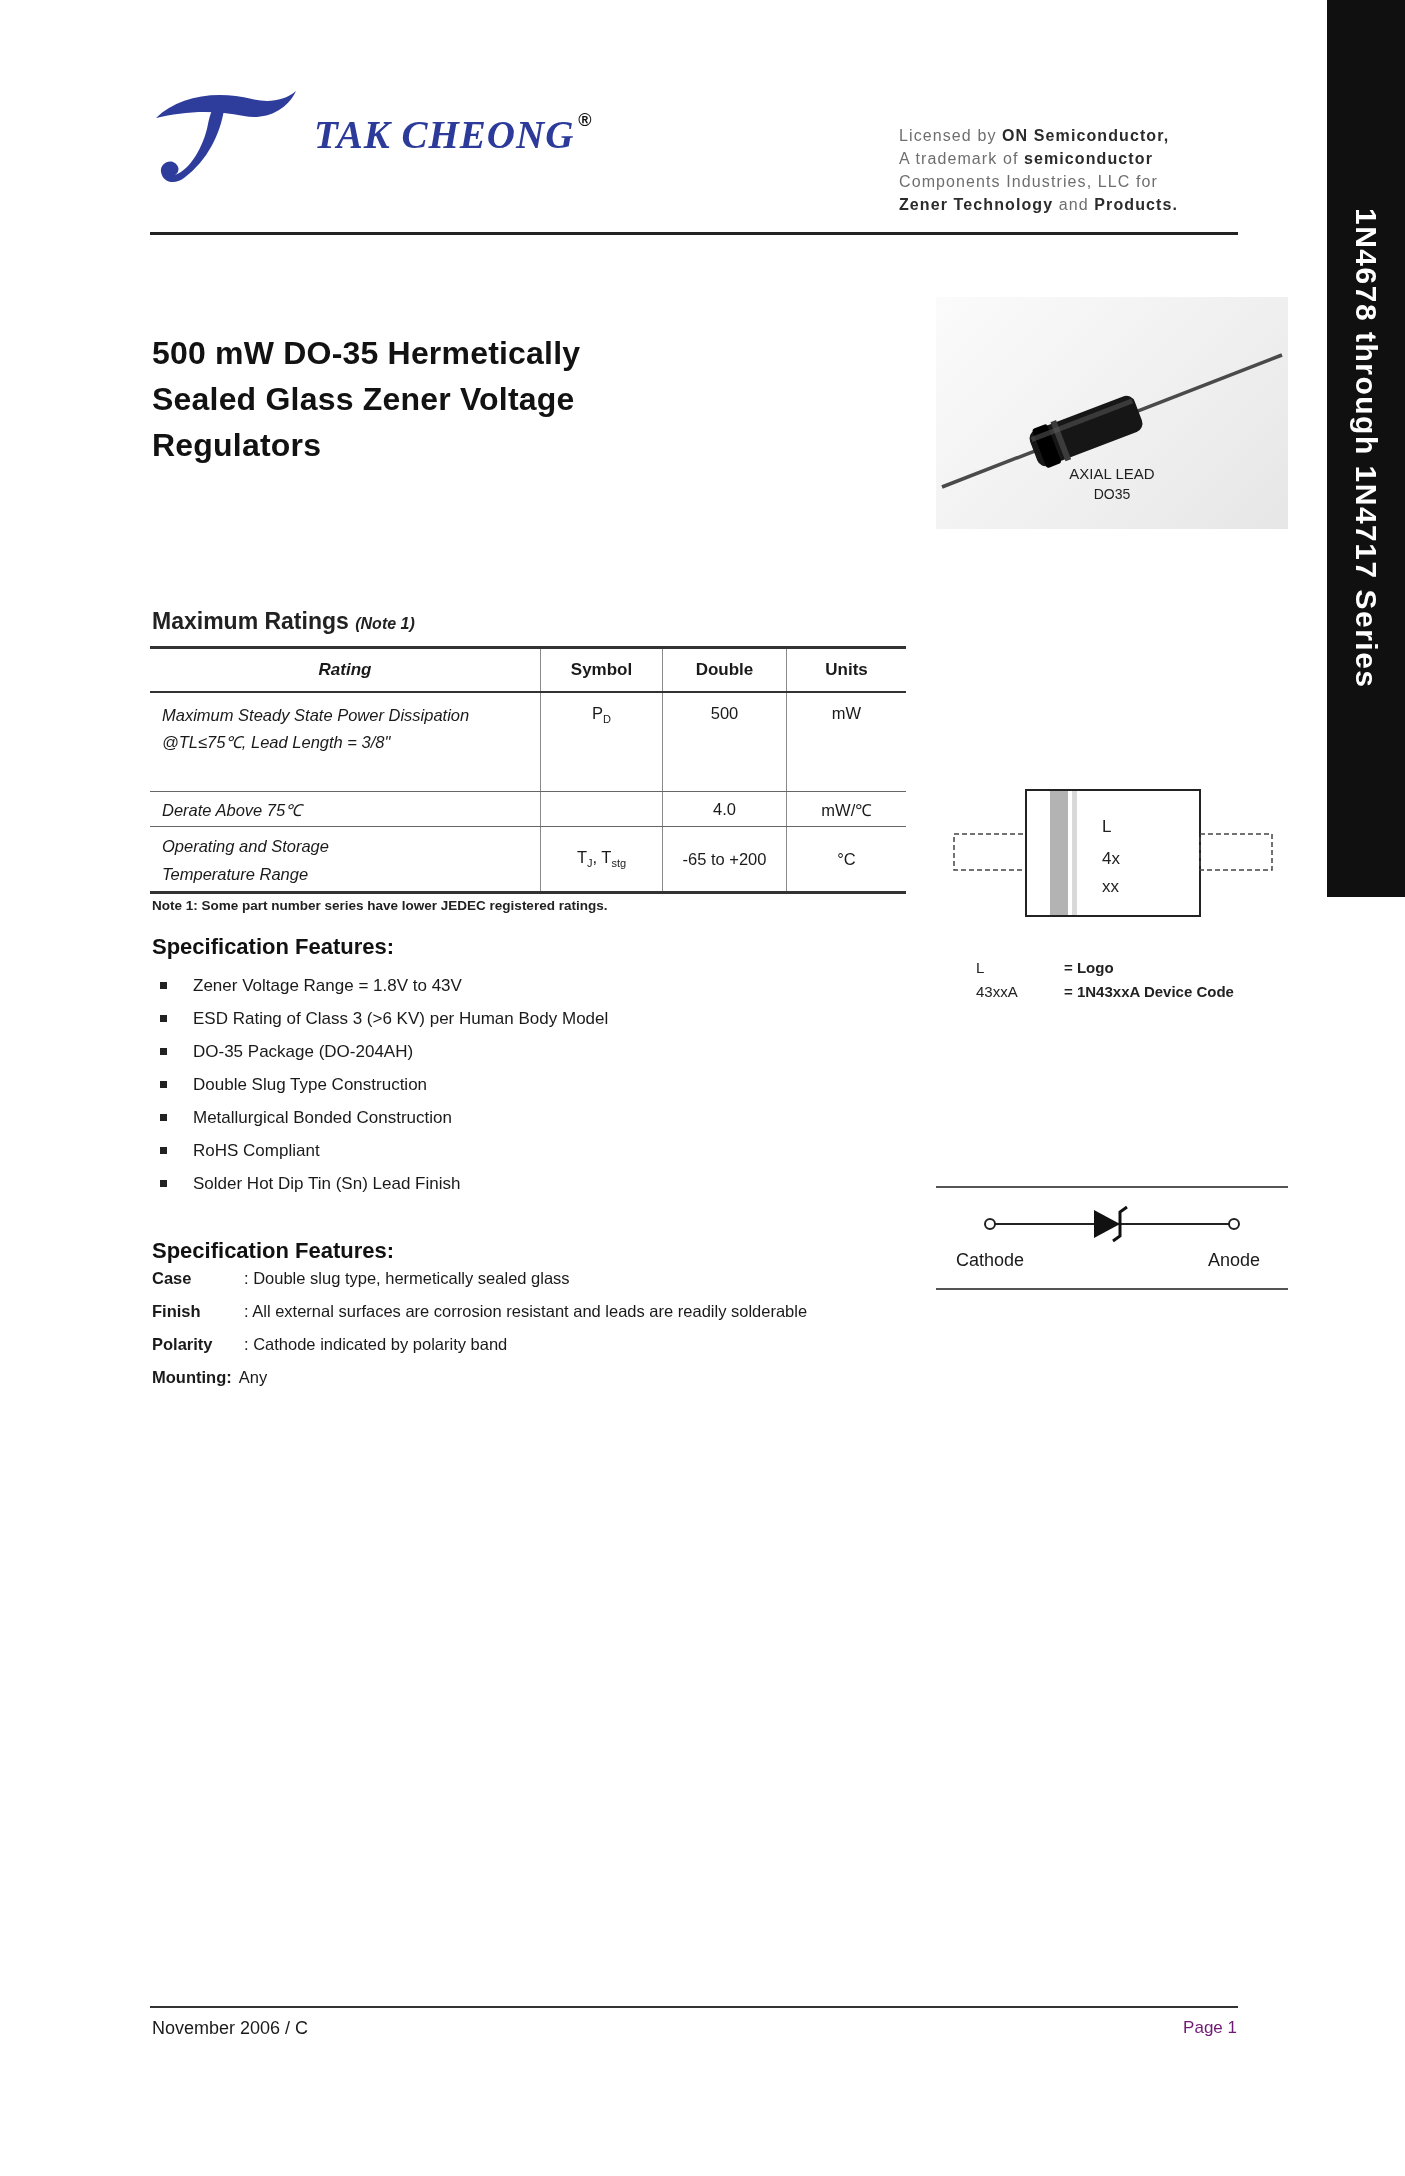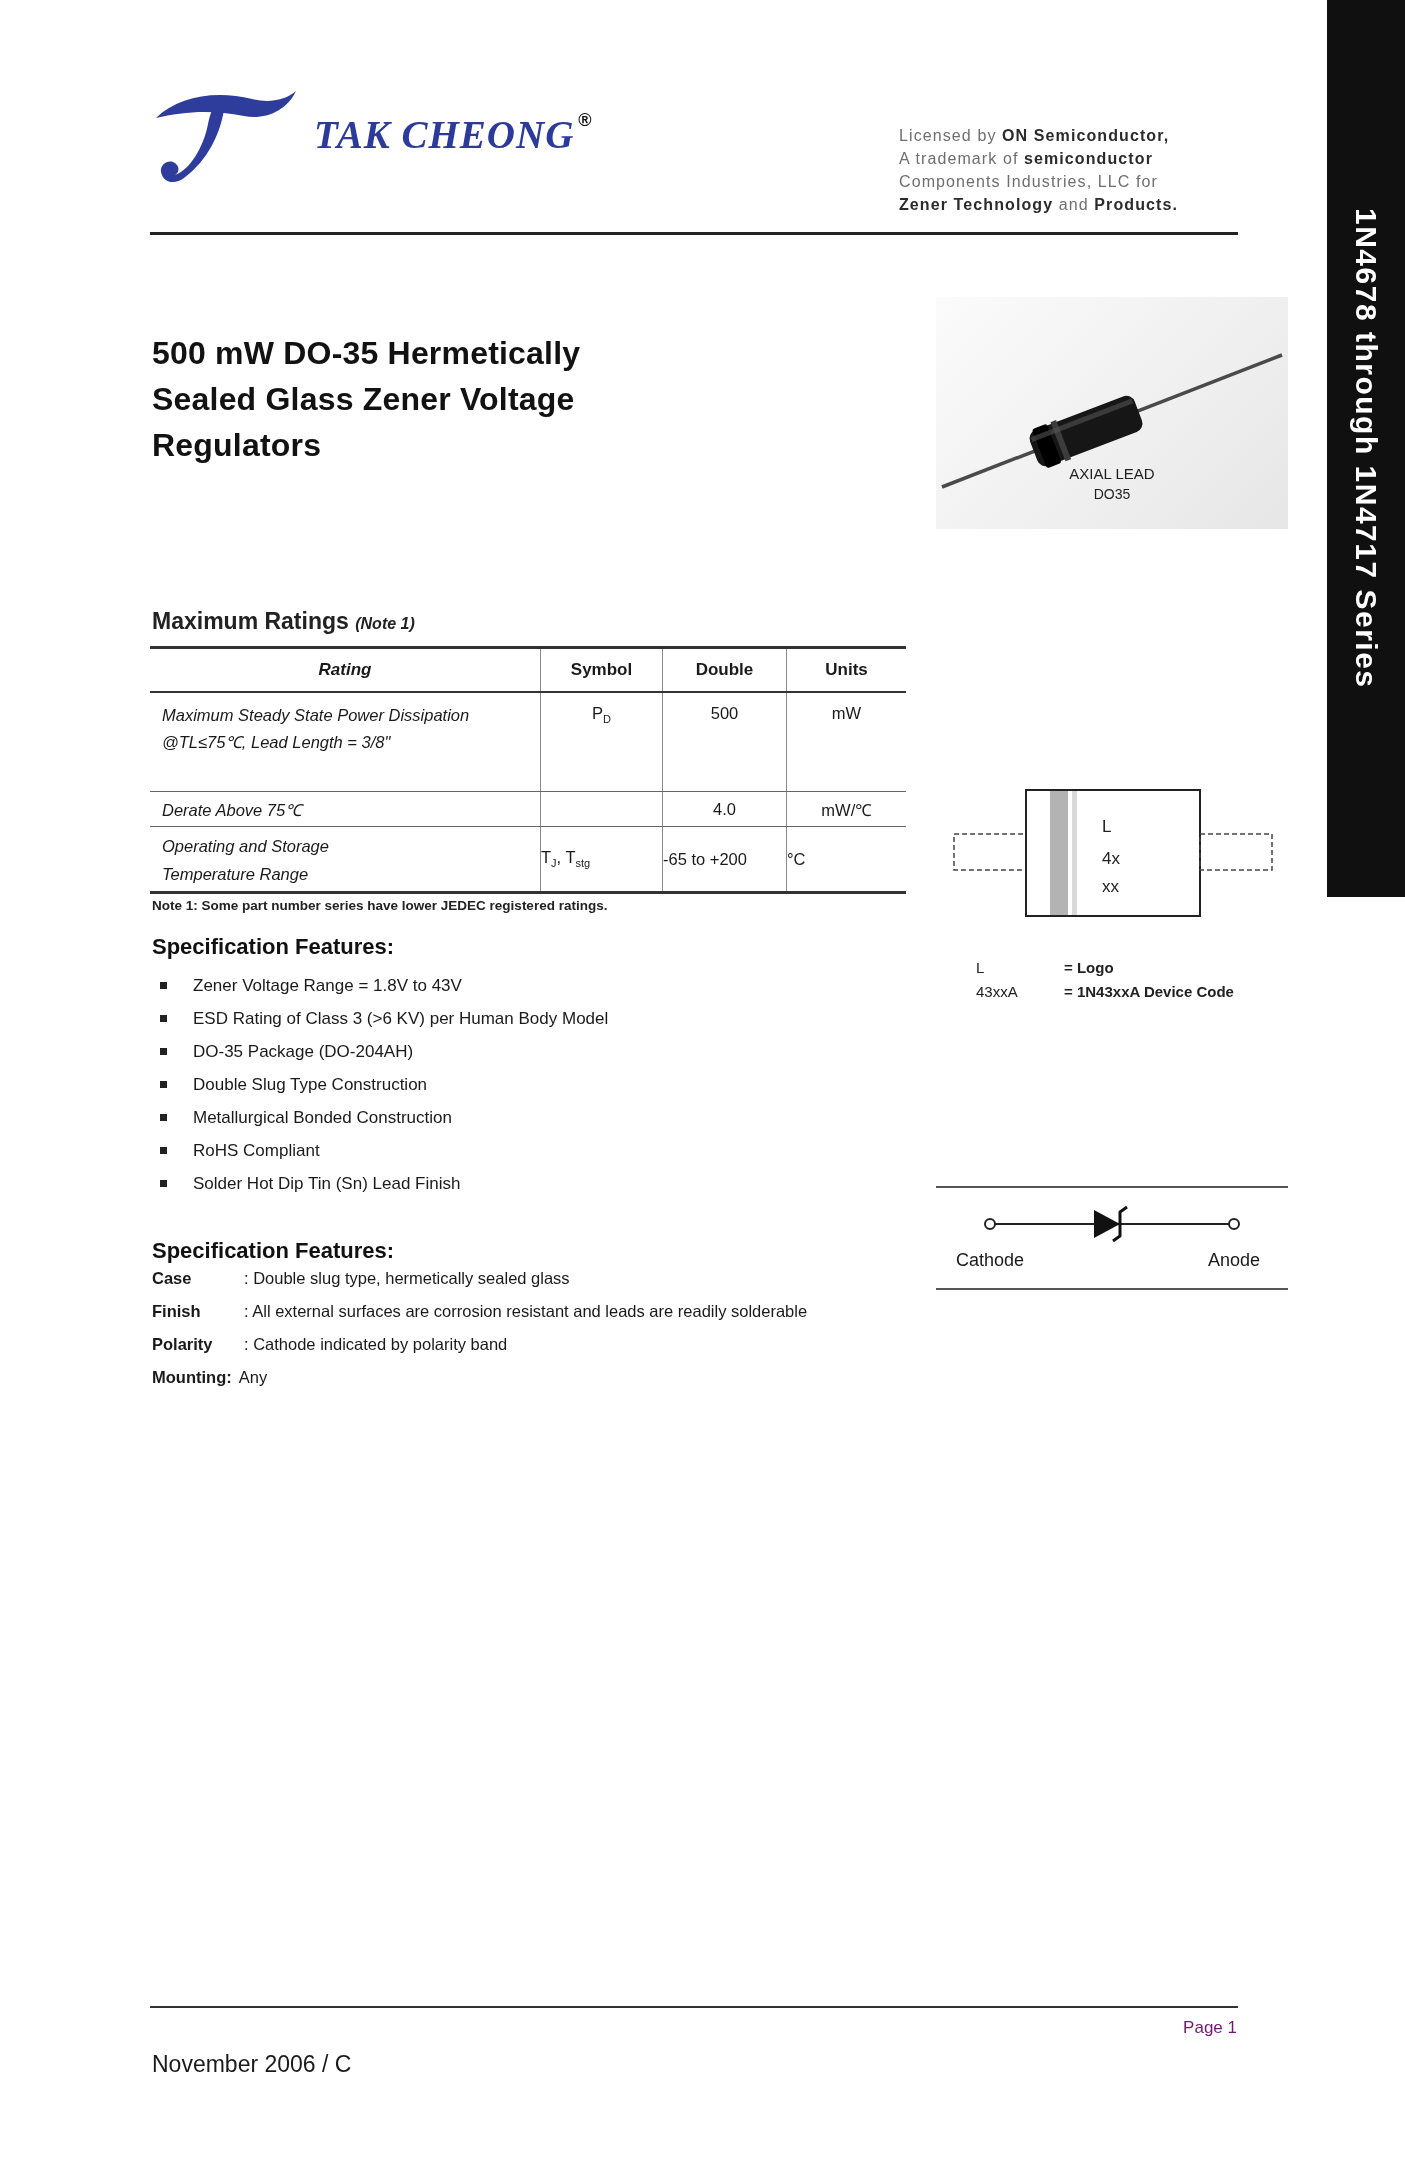--- a/index.html
+++ b/index.html
@@ -86,21 +86,21 @@
   .thead .td { display:flex; align-items:center; justify-content:center; }
   .row1 { height:98px; }
   .row1 .c1 { padding:9px 8px 0 12px; line-height:27px; }
   .row1 .c2,.row1 .c3,.row1 .c4 { padding-top:11px; }
   .rowline { height:1px; background:#666; }
   .row2 { height:34px; }
   .row2 .c1 { padding-left:12px; display:flex; align-items:center; }
   .row2 .c2,.row2 .c3,.row2 .c4 { display:flex; align-items:center; justify-content:center; }
   .row3 { height:64px; }
   .row3 .c1 { padding-left:12px; line-height:28px; padding-top:5px; }
-  .row3 .c2,.row3 .c3,.row3 .c4 { display:flex; align-items:center; justify-content:flex-start; }
+  .row3 .c2,.row3 .c3,.row3 .c4 { display:flex; align-items:center; justify-content:center; }
   sub { font-size:11px; }
   .table-note { position:absolute; left:152px; top:898px; font-size:13.5px; font-weight:bold; color:#222; }
 
   
   .pkg-outline { position:absolute; left:950px; top:788px; }
   .pkg-legend { position:absolute; left:976px; top:956px; font-size:15px; line-height:24px; color:#222; }
   .pkg-legend .lrow { display:flex; }
   .pkg-legend .term { width:88px; }
   .pkg-legend .def { font-weight:bold; }
 
@@ -122,21 +122,21 @@
 
   
   .spec2 { position:absolute; left:152px; top:1238px; width:760px; }
   .spec2 .rows { margin-top:4px; }
   .spec2 .srow { margin-bottom:12px; font-size:16.5px; line-height:21px; }
   .spec2 .term { font-weight:bold; display:inline-block; width:92px; }
   .spec2 .srow:last-child .term { width:auto; margin-right:7px; }
 
   
   .footer-rule { position:absolute; left:150px; top:2006px; width:1088px; height:2px; background:#333; }
-  .footer-left { position:absolute; left:152px; top:2018px; font-size:23px; color:#1a1a1a;margin-top:33px; }
+  .footer-left { position:absolute; left:152px; top:2018px; font-size:18px; color:#1a1a1a; }
   .footer-right { position:absolute; right:168px; top:2018px; font-size:17px; color:#701a75; }
 </style>
 </head>
 <body>
 
 <div class="sidebar">
   <span class="vtext">1N4678 through 1N4717 Series</span>
 </div>
 
 <svg class="logo" viewBox="0 0 152 108">

